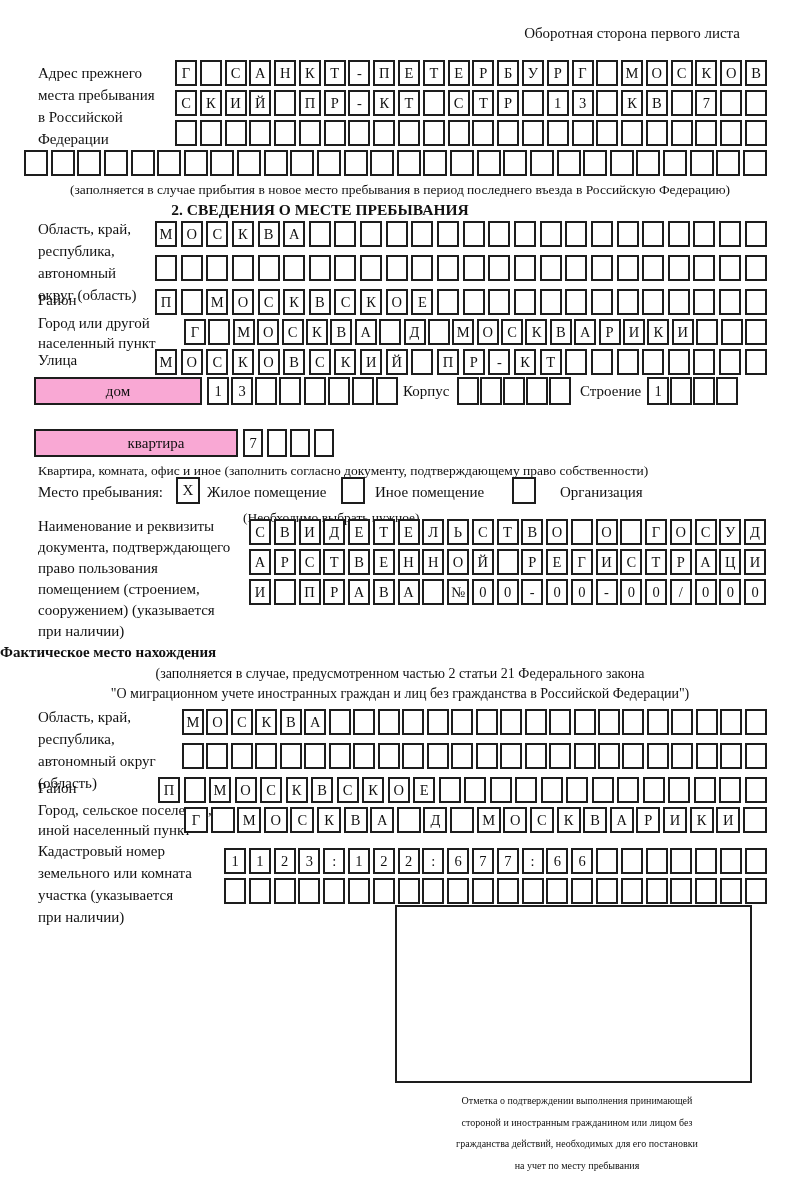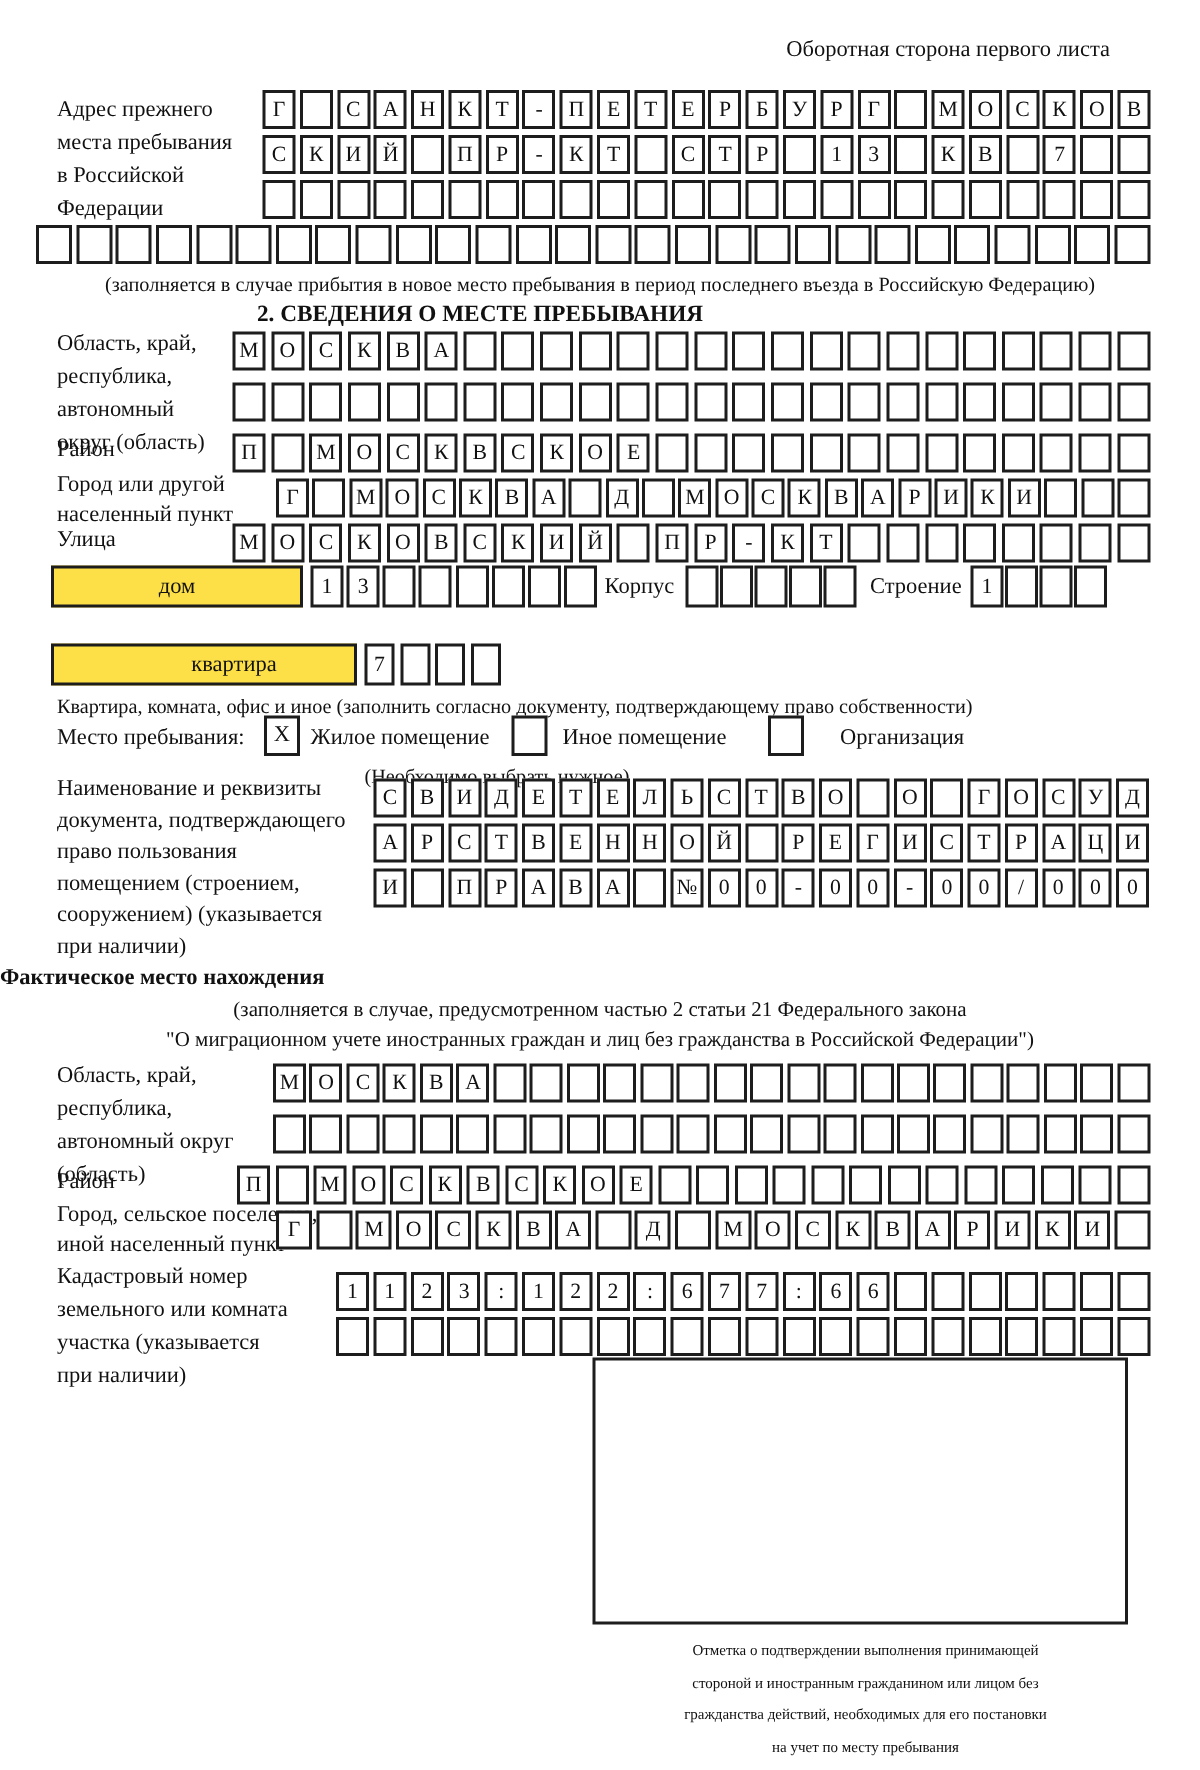--- a/index.html
+++ b/index.html
@@ -5,21 +5,21 @@
   html,body{margin:0;padding:0;background:#fff;}
   body{width:800px;height:1180px;position:relative;font-family:"Liberation Serif","DejaVu Serif",serif;color:#111;}
   .page{position:absolute;inset:0;}
   .t{position:absolute;font-size:15px;line-height:22px;white-space:nowrap;}
   .lines div{white-space:nowrap;}
   .bold{font-weight:bold;}
   .fn{font-size:13.5px;}
   .cells{position:absolute;display:flex;justify-content:space-between;height:26px;}
   .cell{box-sizing:border-box;width:22px;height:100%;border:2px solid #1d1d1d;display:flex;align-items:center;justify-content:center;font-size:14.5px;background:#fff;flex:none;}
   .h28{height:28px;}
-  .widebox{position:absolute;box-sizing:border-box;border:2px solid #1d1d1d;display:flex;align-items:center;justify-content:center;font-size:15px;background:#fde047;}
+  .widebox{position:absolute;box-sizing:border-box;border:2px solid #1d1d1d;display:flex;align-items:center;justify-content:center;font-size:15px;background:#f9a8d4;}
   .chk{position:absolute;box-sizing:border-box;width:24px;height:27px;border:2px solid #1d1d1d;display:flex;align-items:center;justify-content:center;font-size:15px;background:#fff;}
   
   .hdr{top:22px;left:0;width:740px;text-align:right;}
   
   .addr-lbl{top:62px;left:38px;}
   .addr-r1{top:60px;left:175px;width:592px;}
   .addr-r2{top:90px;left:175px;width:592px;}
   .addr-r3{top:120px;left:175px;width:592px;}
   .addr-r4{top:150px;left:24px;width:743px;}
   .addr-r4 .cell{width:24px;}

